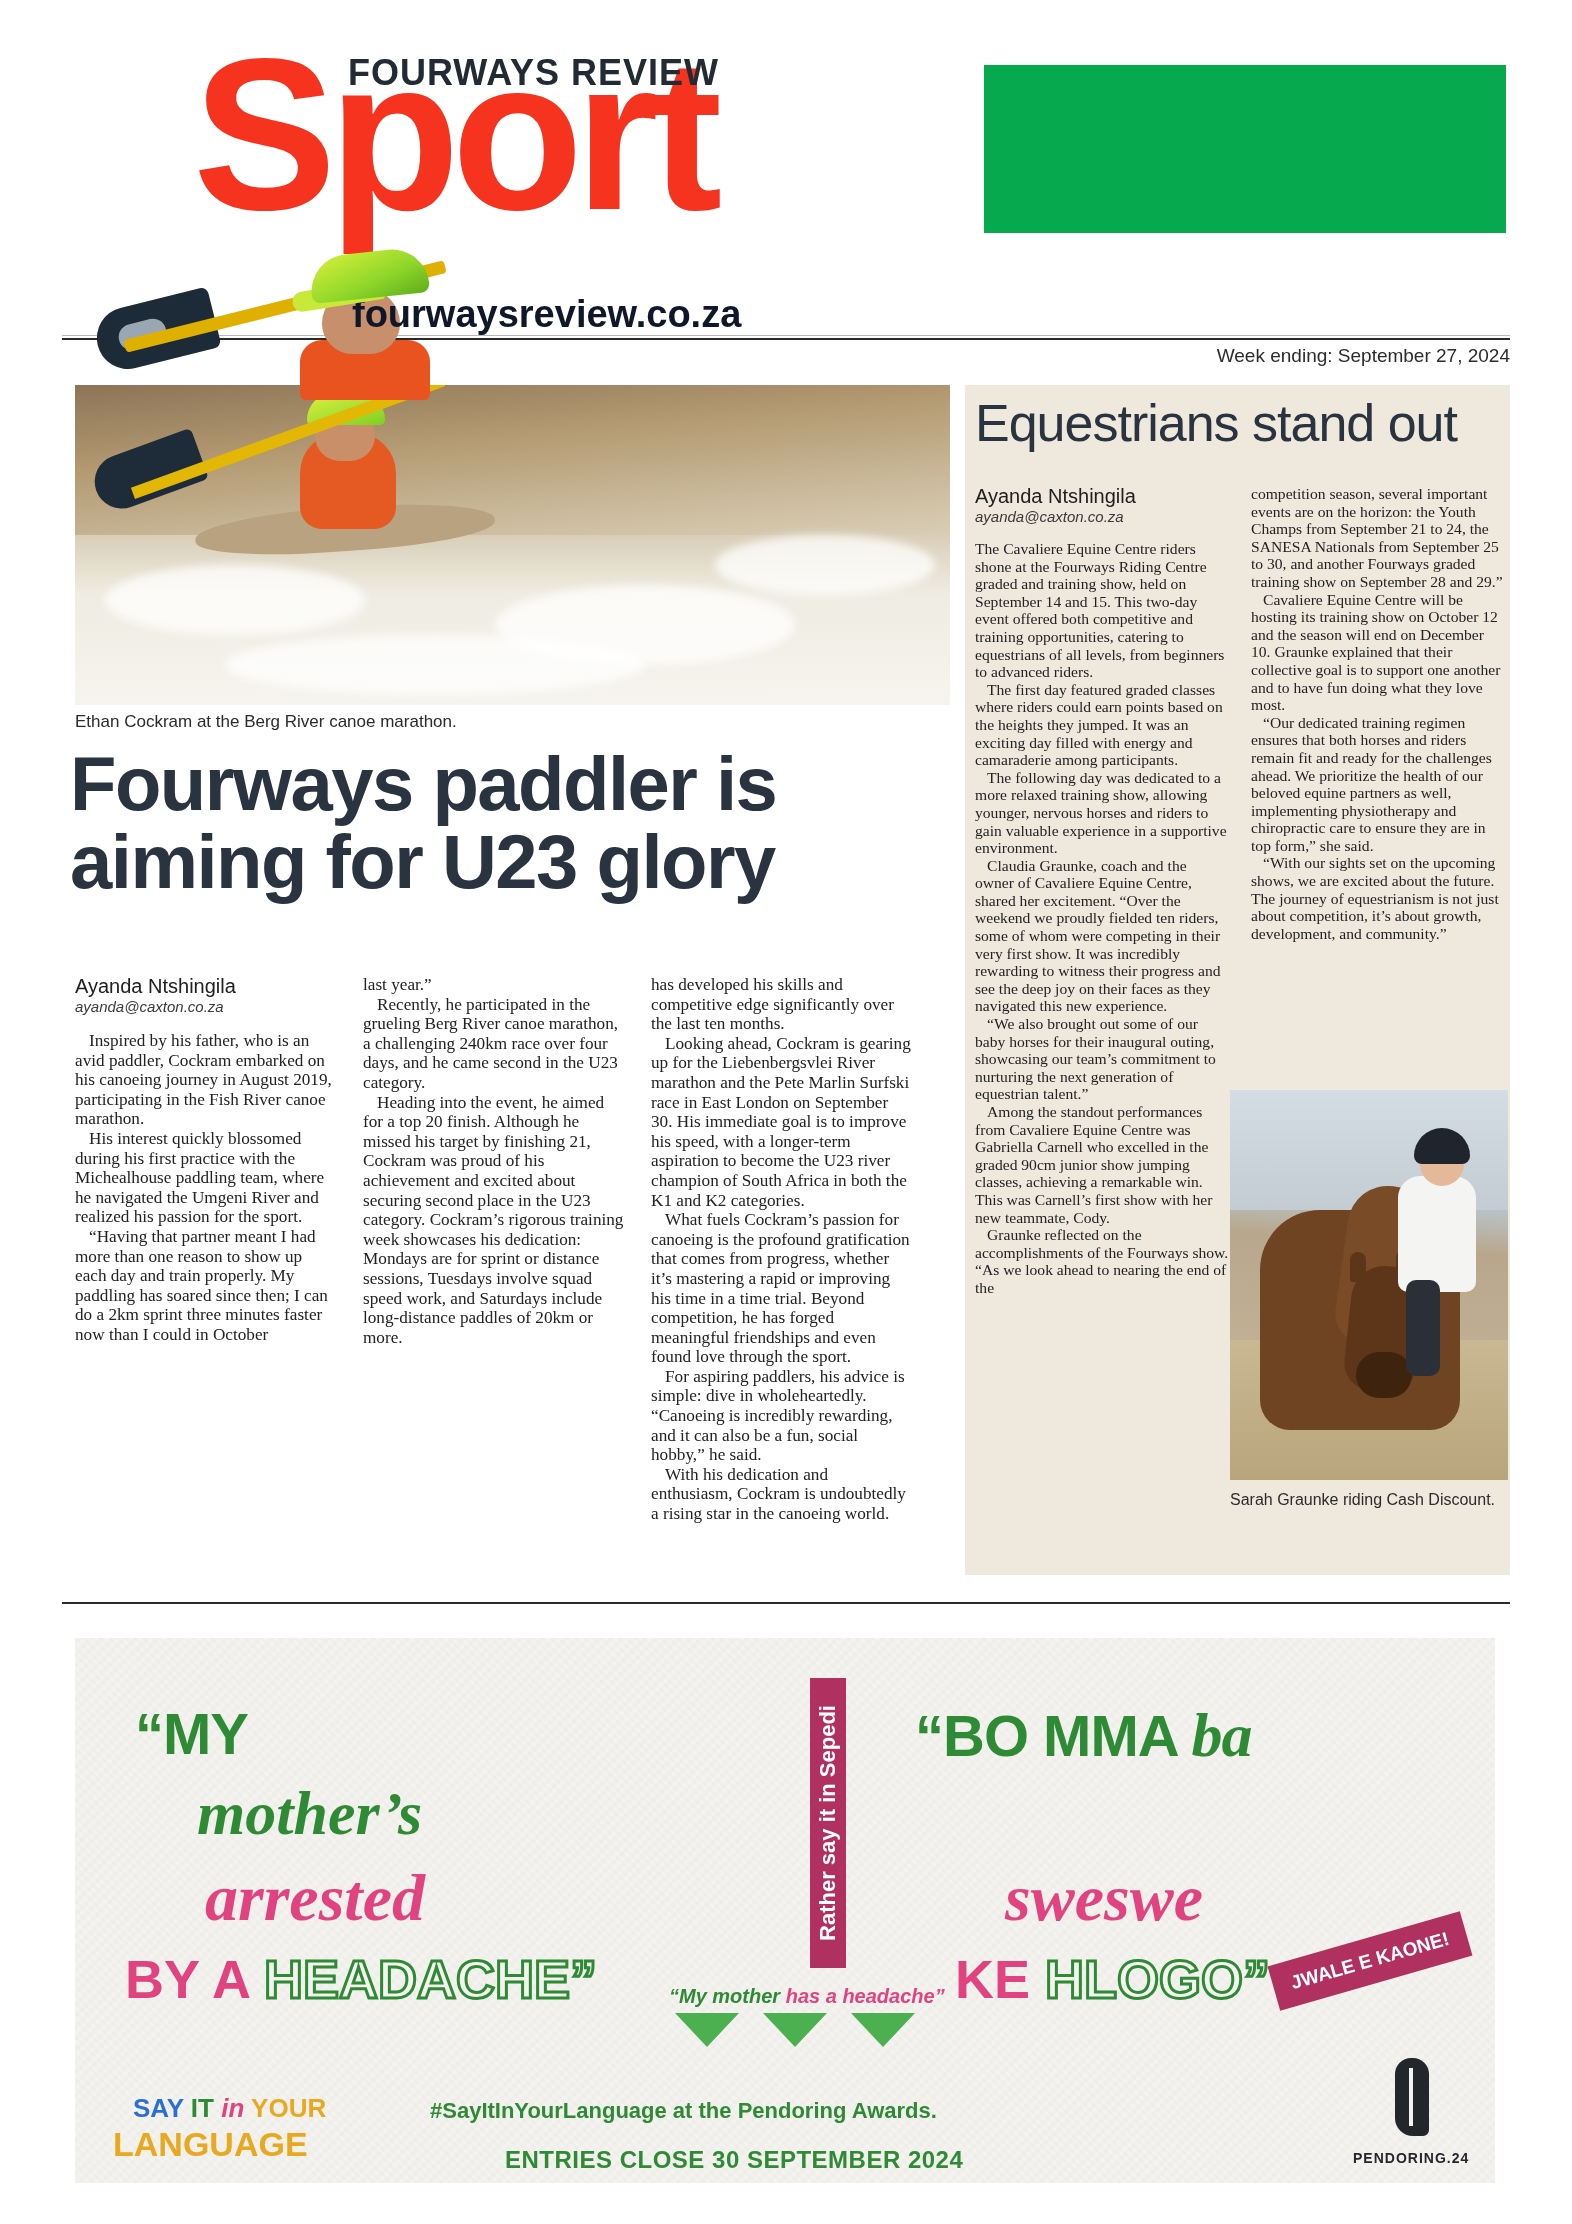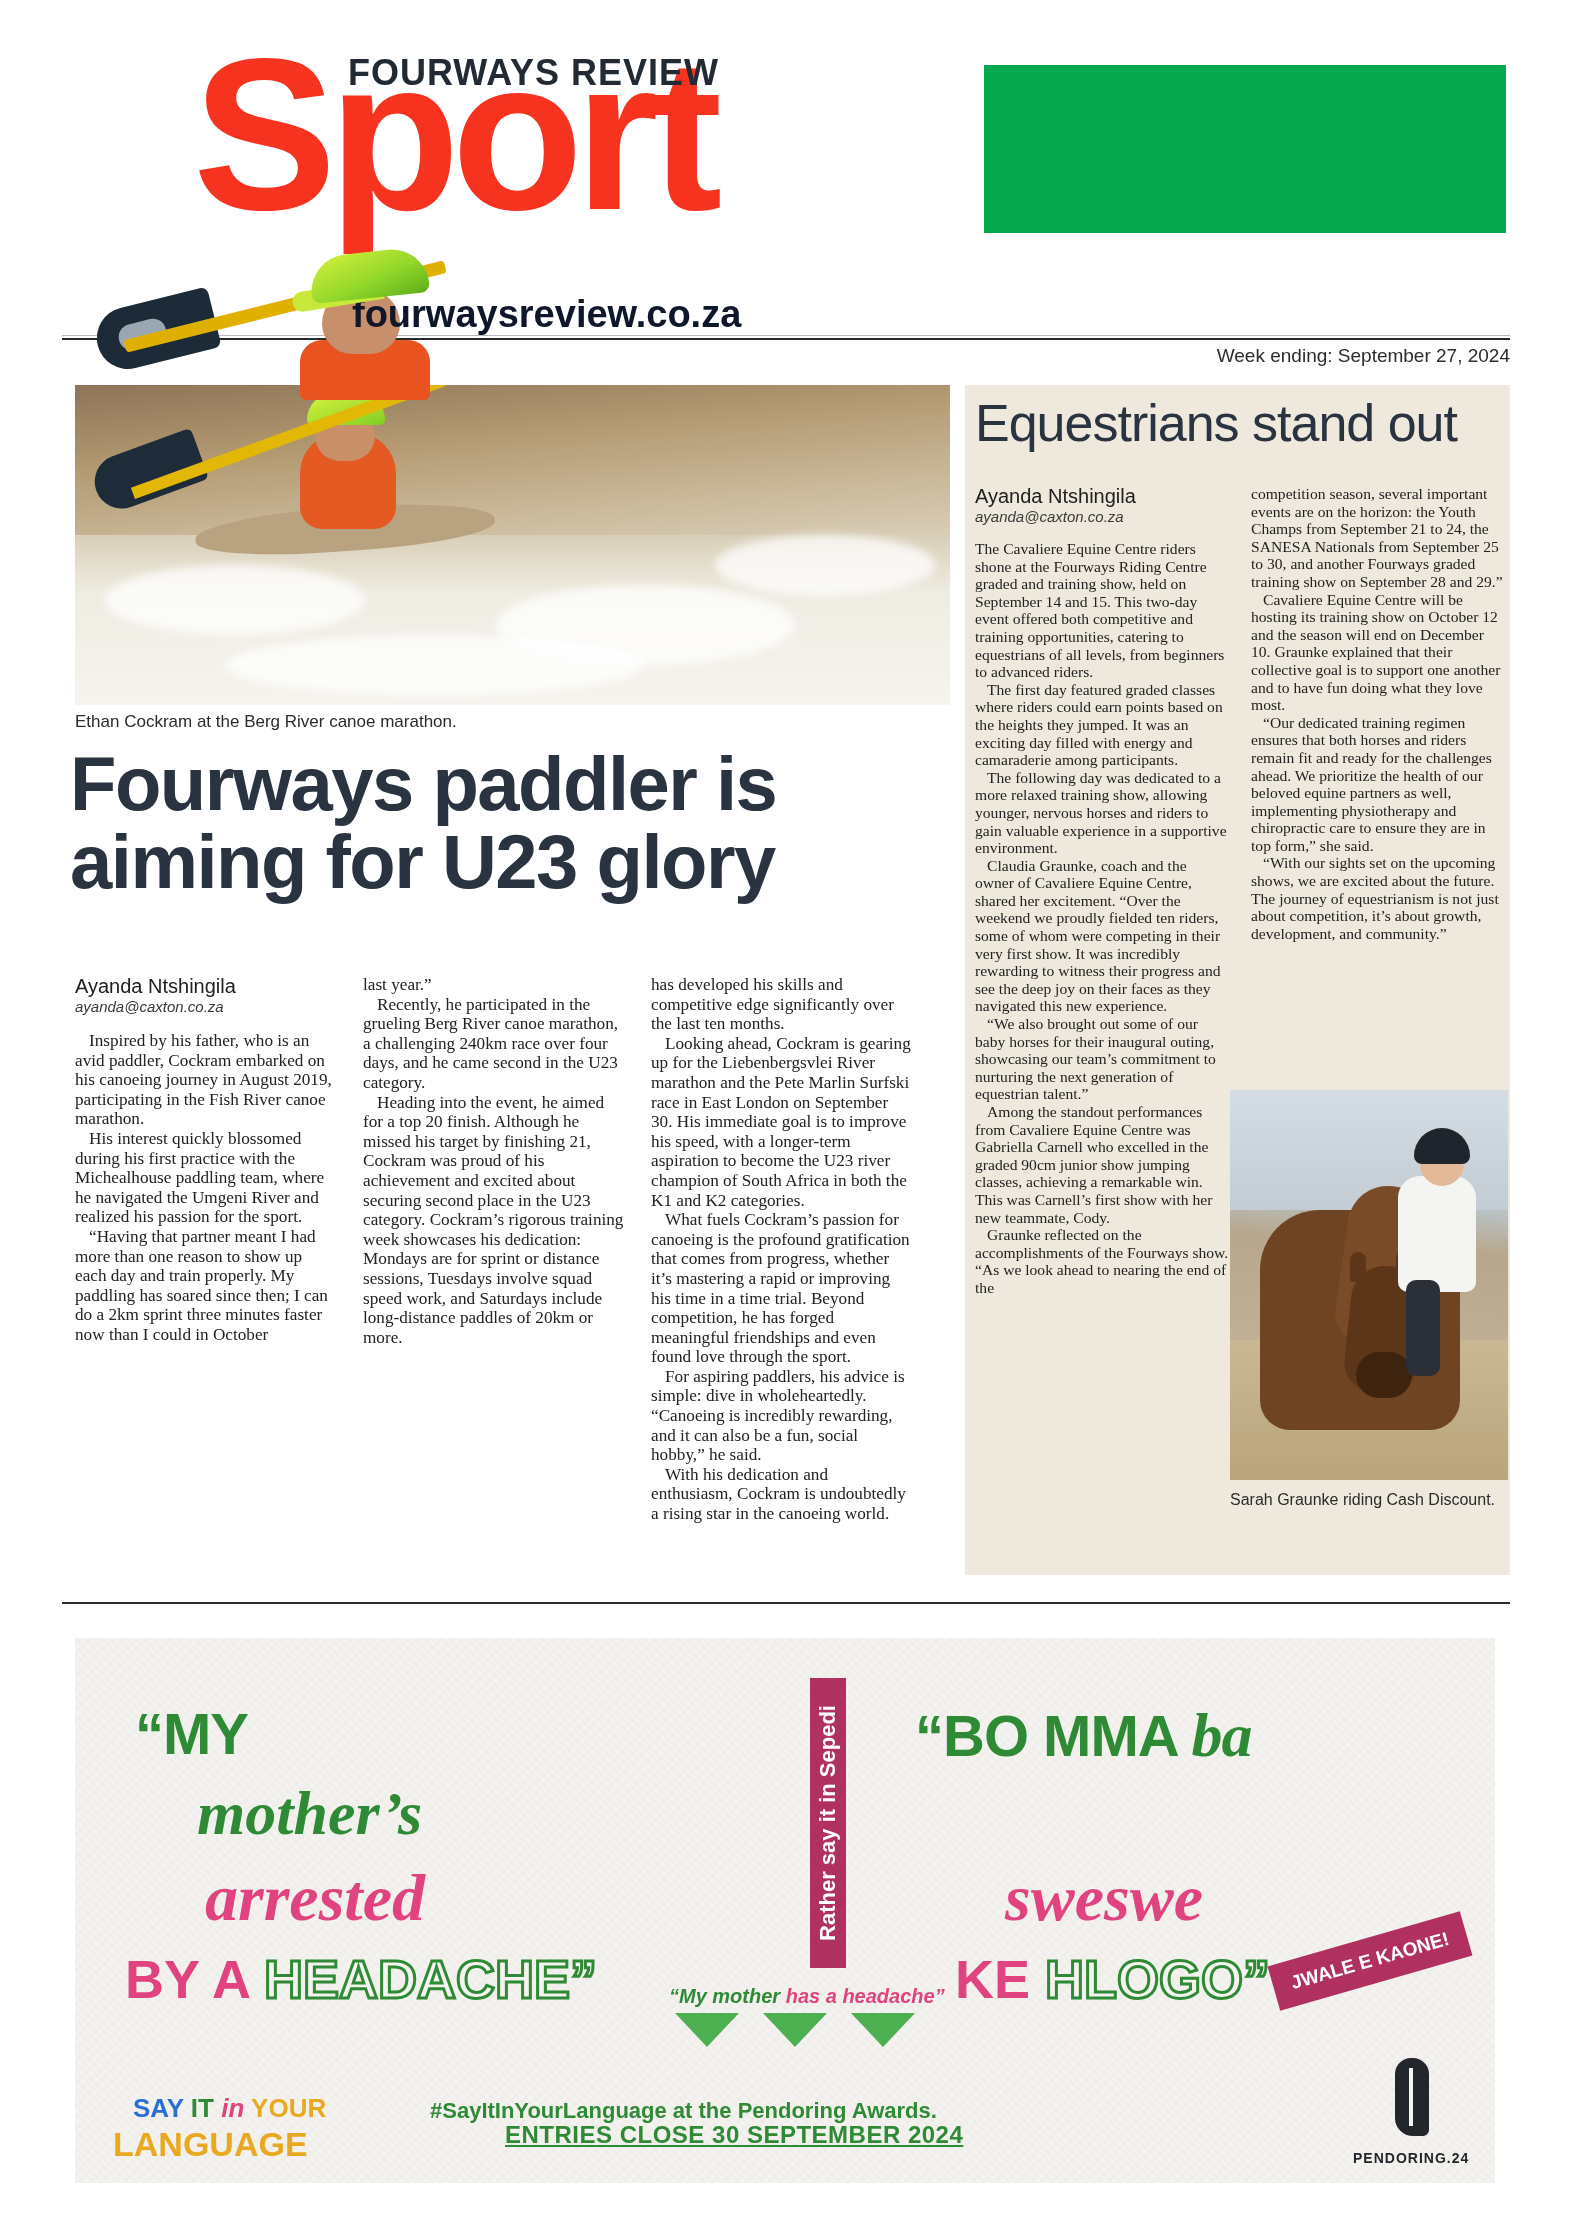--- a/index.html
+++ b/index.html
@@ -134,22 +134,22 @@
   .kaone{position:absolute;left:1195px;top:300px;width:200px;height:46px;background:#b03060;
     transform:rotate(-16deg);}
   .kaone span{position:absolute;left:50%;top:50%;transform:translate(-50%,-50%);
     font-family:"Liberation Sans",sans-serif;font-weight:bold;font-size:19px;color:#fff;white-space:nowrap;}
   .ad-sub{position:absolute;left:594px;top:347px;font-family:"Liberation Sans",sans-serif;
     font-weight:bold;font-style:italic;font-size:20px;}
   .chev{position:absolute;top:375px;width:0;height:0;border-left:32px solid transparent;
     border-right:32px solid transparent;border-top:34px solid #4caf50;}
   .ad-hash{position:absolute;left:355px;top:460px;font-family:"Liberation Sans",sans-serif;
     font-weight:bold;font-size:22px;color:#2f8a35;}
-  .ad-close{position:absolute;left:430px;top:483px;font-family:"Liberation Sans",sans-serif;
-    font-weight:bold;font-size:24px;color:#2f8a35;letter-spacing:.5px;text-decoration:underline;}
+  .ad-close{position:absolute;left:430px;top:508px;font-family:"Liberation Sans",sans-serif;
+    font-weight:bold;font-size:24px;color:#2f8a35;letter-spacing:.5px;}
   .logo-say{position:absolute;left:58px;top:455px;font-family:"Liberation Sans",sans-serif;font-weight:bold;font-size:26px;}
   .logo-lang{position:absolute;left:38px;top:487px;font-family:"Liberation Sans",sans-serif;font-weight:bold;font-size:34px;color:#e8a820;}
   .pend-mark{position:absolute;left:1320px;top:420px;width:34px;height:78px;background:#23262b;
     border-radius:16px 16px 6px 18px;}
   .pend-mark:after{content:"";position:absolute;left:14px;top:10px;width:4px;height:58px;background:#f4f3ef;}
   .pend-txt{position:absolute;left:1278px;top:512px;font-family:"Liberation Sans",sans-serif;
     font-weight:bold;font-size:14px;letter-spacing:1px;color:#23262b;}
 </style>
 </head>
 <body>

